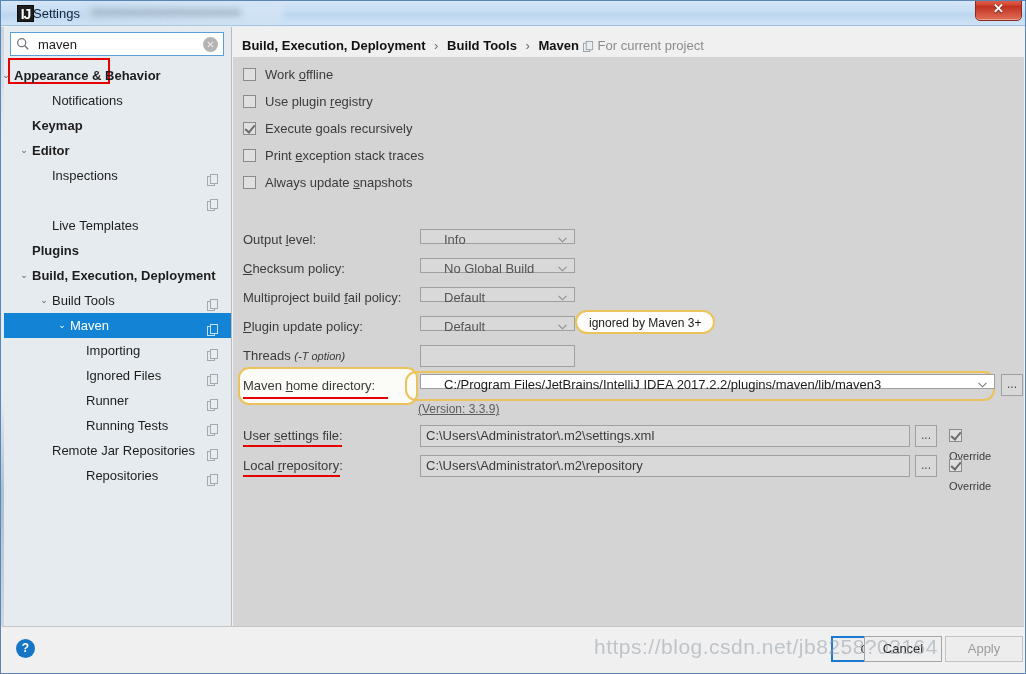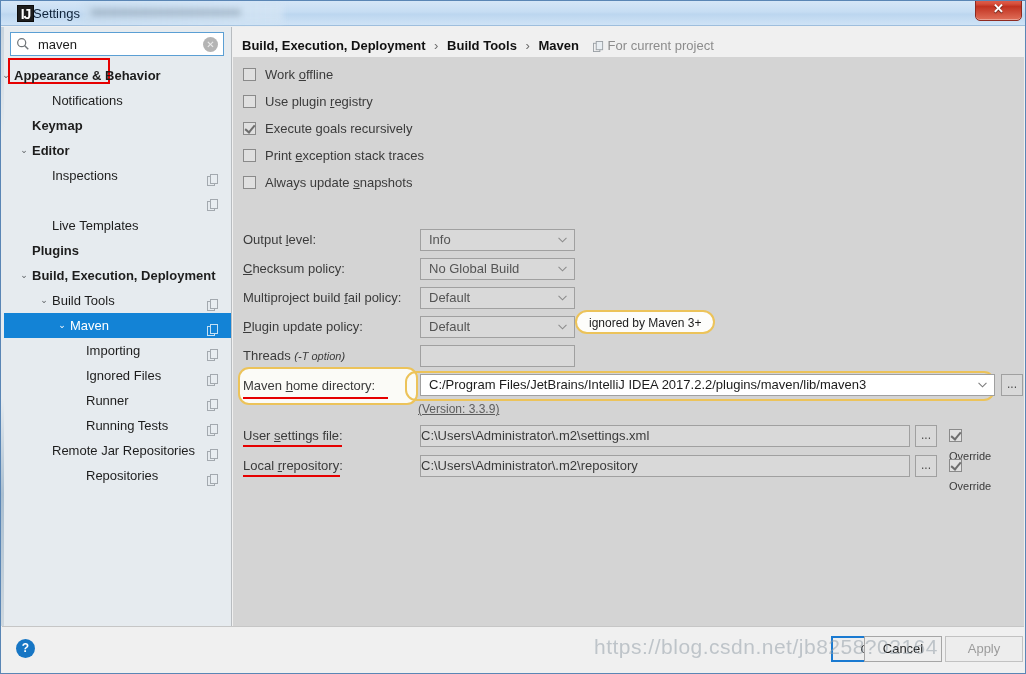--- a/index.html
+++ b/index.html
@@ -130,51 +130,51 @@
   #crumb {
     position:absolute; left:9px; top:10px; height:18px; line-height:18px;
     font-size:13px; color:#111; white-space:nowrap;
     background:#f0f0f0;
   }
   #crumb-bar {
     position:absolute; left:0; top:0; right:0; height:30px; background:#f0f0f0;
   }
   #crumb .seg { font-weight:bold; }
   #crumb .sep { color:#6b6b6b; padding:0 5px; font-weight:normal; }
-  #crumb .proj { color:#8c8c8c; font-weight:normal; margin-left:10px; }
+  #crumb .proj { color:#8c8c8c; font-weight:normal; margin-left:0; }
   #crumb .proj .ci { display:inline-block; vertical-align:-2px; margin-right:4px; }
 
   
   #form { position:absolute; left:0; top:30px; right:0; bottom:0; }
 
   .cbrow { position:absolute; left:10px; height:20px; line-height:20px; font-size:13px; color:#3b3b3b; }
   .cbox {
     display:inline-block; width:13px; height:13px; vertical-align:-2px;
     border:1px solid #8a8a8a; background:#e0e0e0; margin-right:9px; position:relative;
   }
   .cbox.checked:after {
     content:""; position:absolute; left:3px; top:0px; width:4px; height:8px;
     border:solid #6d6d6d; border-width:0 2px 2px 0; transform:rotate(40deg);
   }
   .mn { text-decoration:underline; }
 
   .frow { position:absolute; left:10px; height:22px; font-size:13px; color:#3b3b3b; }
   .frow .flabel { position:absolute; left:0; top:3px; white-space:nowrap; }
   .sel {
-    position:absolute; height:22px; background:#d9d9d9;
+    position:absolute; height:15px; background:#d9d9d9;
     border:1px solid #a0a0a0; font-size:13px; color:#545454;
-    line-height:20px; padding-left:8px; white-space:nowrap;
+    line-height:20px; padding-left:23px; white-space:nowrap;
   }
   .sel .arrow {
     position:absolute; right:7px; top:7px; width:9px; height:6px; color:#8c8c8c;
   }
   .txtfield {
     position:absolute; height:22px; background:#d9d9d9;
     border:1px solid #a0a0a0; font-size:13px; color:#3b3b3b;
-    line-height:20px; white-space:nowrap; overflow:hidden;
+    line-height:20px; padding-left:5px; white-space:nowrap; overflow:hidden;
   }
   .dots {
     position:absolute; width:22px; height:22px; background:#d9d9d9;
     border:1px solid #a0a0a0; color:#4b4b4b; font-size:12px;
     text-align:center; line-height:18px; cursor:pointer;
   }
   .override { position:absolute; font-size:11px; color:#3b3b3b; height:20px; line-height:20px; }
 
   
   #tip {

